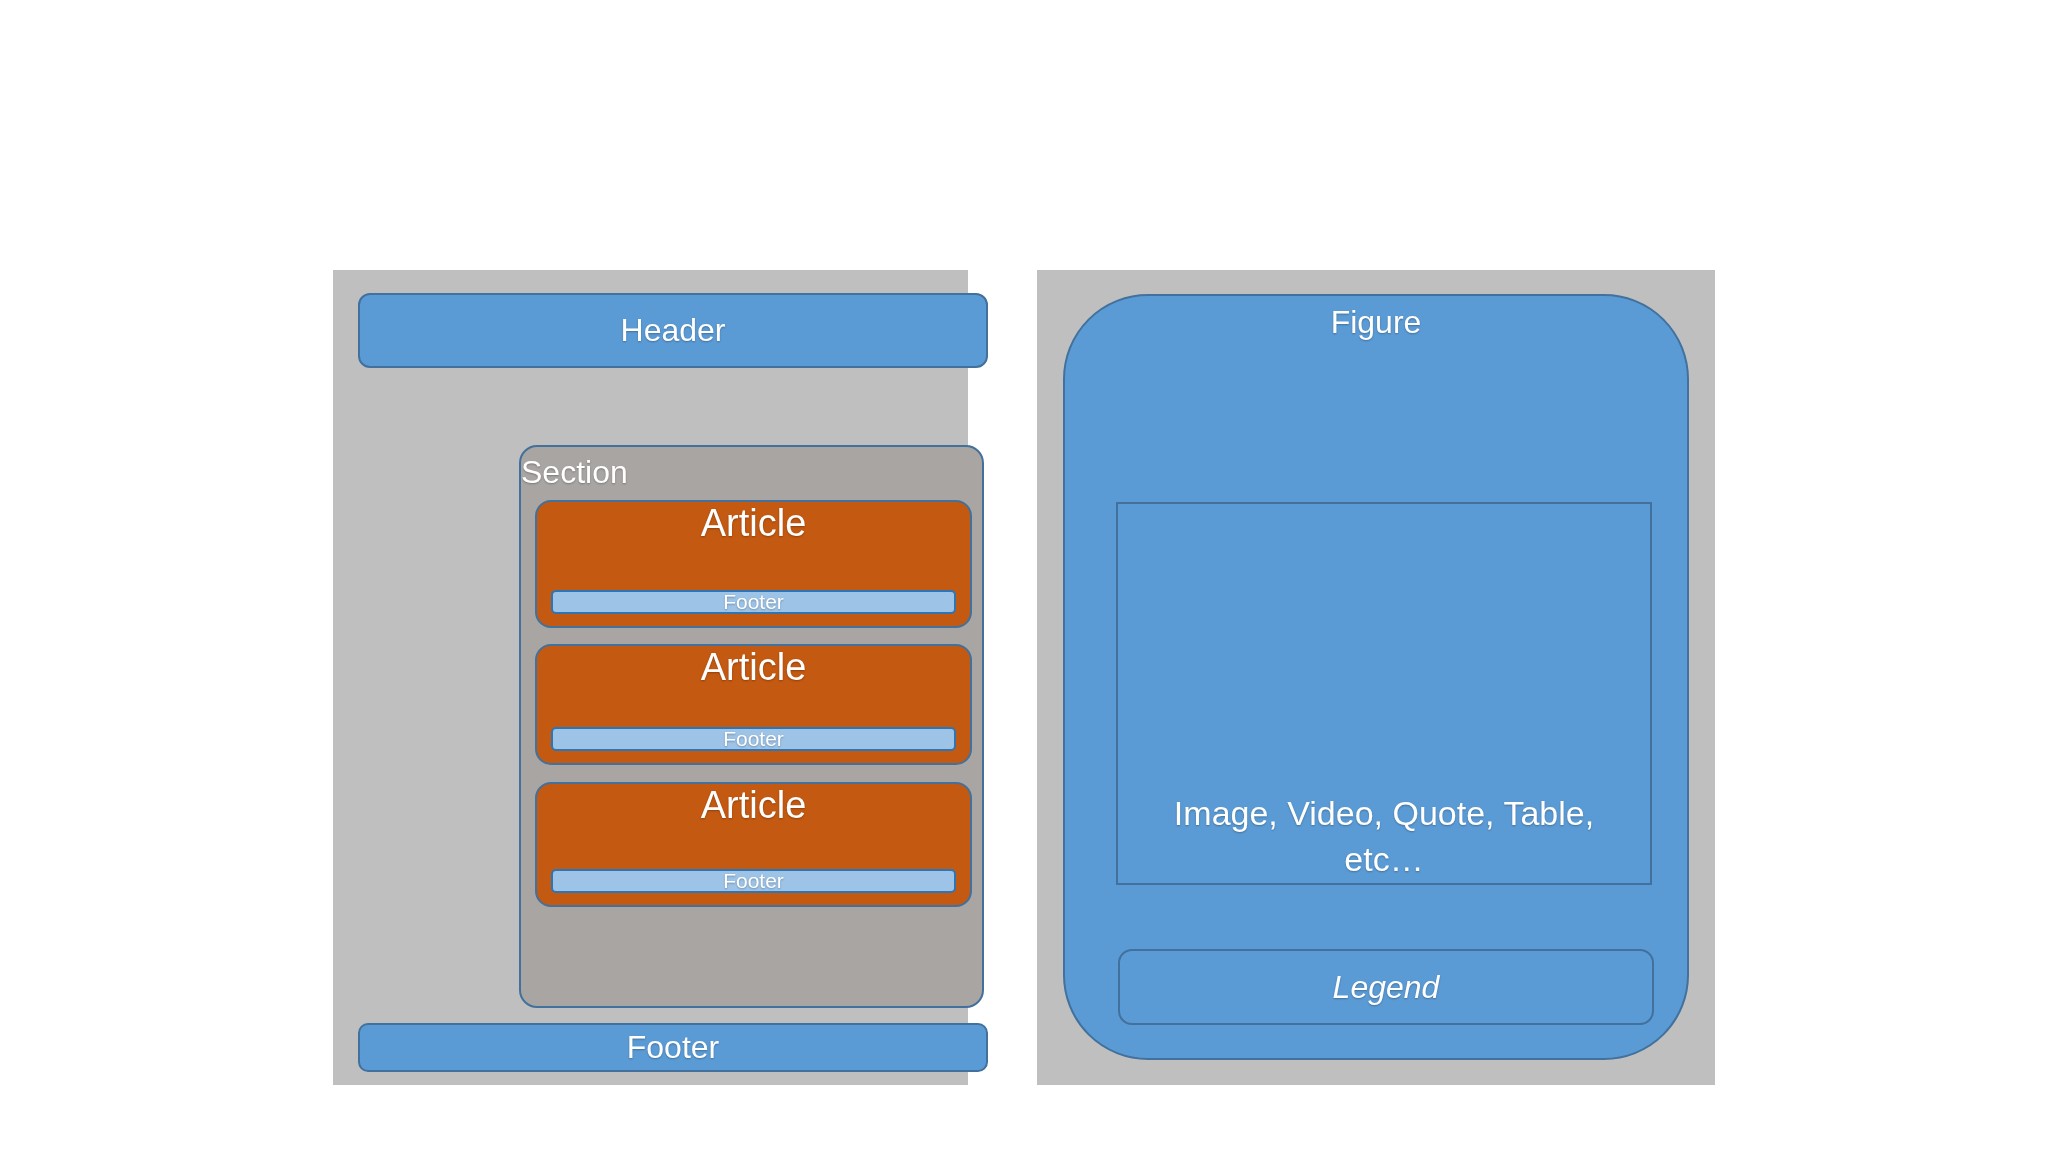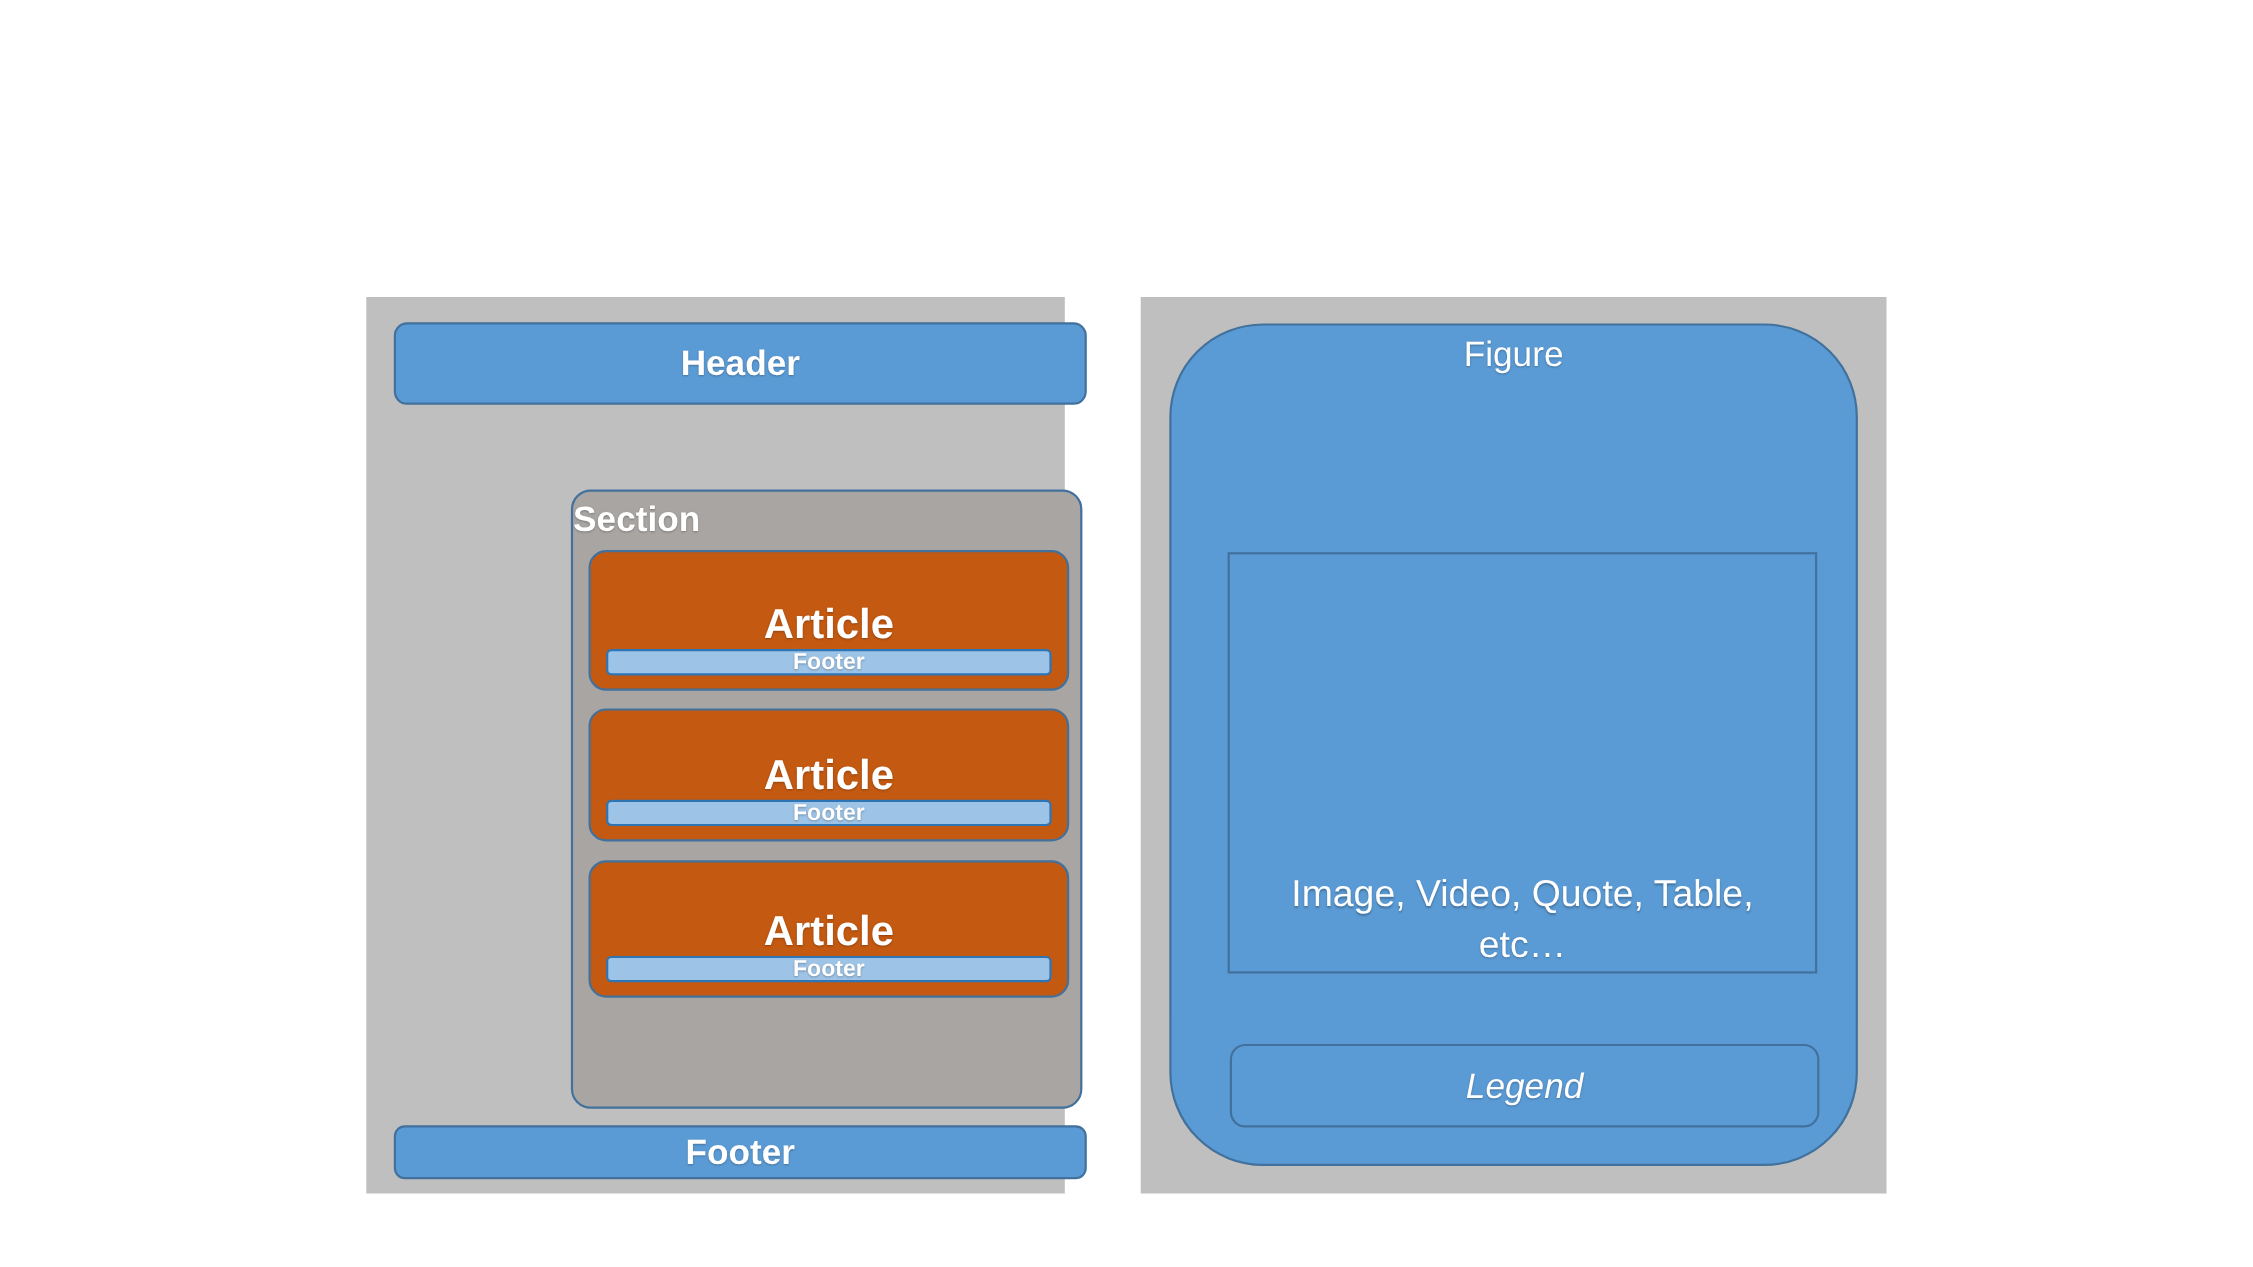--- a/index.html
+++ b/index.html
@@ -8,21 +8,21 @@
 
   
   #page-title{
     position:absolute;left:157px;top:100px;
     font-size:86px;font-weight:300;letter-spacing:1px;
     color:#161616;line-height:1.05;
   }
 
   
   .panel{position:absolute;top:270px;height:815px;background:var(--panel-gray);}
-  #panel-left{left:333px;width:635px;font-weight:bold;}
+  #panel-left{left:333px;width:635px;}
   #panel-right{left:1037px;width:678px;}
 
   .box{position:absolute;box-sizing:border-box;display:flex;align-items:center;justify-content:center;}
   .label{color:#ffffff;text-shadow:0 1px 2px rgba(0,0,0,0.28);white-space:nowrap;}
 
   
   .header-box{left:25px;top:23px;width:630px;height:75px;border-radius:12px;
     background:var(--blue);border:2px solid var(--blue-border);}
   .nav-box{left:25px;top:107px;width:630px;height:58px;border-radius:10px;
     background:var(--nav-gray);border:2px solid var(--blue-border);}
@@ -34,21 +34,21 @@
   .section-title{height:50px;display:flex;align-items:center;justify-content:flex-start;}
   .footer-bar{left:25px;top:753px;width:630px;height:49px;border-radius:10px;
     background:var(--blue);border:2px solid var(--blue-border);}
 
   .article{position:absolute;left:14px;width:437px;border-radius:16px;box-sizing:border-box;
     background:var(--orange);border:2px solid var(--blue-border);
     display:flex;flex-direction:column;}
   .article-1{top:53px;height:128px;}
   .article-2{top:197px;height:121px;}
   .article-3{top:335px;height:125px;}
-  .article-title{flex:1;display:flex;align-items:flex-end;justify-content:center;}
+  .article-title{flex:1;display:flex;align-items:flex-start;justify-content:center;}
   .article-footer{margin:0 14px 12px 14px;height:24px;border-radius:5px;box-sizing:border-box;
     background:var(--light-blue);border:2px solid var(--light-blue-border);
     display:flex;align-items:center;justify-content:center;}
 
   .label-lg{font-size:32px;}
   .label-xl{font-size:38px;}
   .label-sm{font-size:21px;}
 
   
   .figure-box{left:26px;top:24px;width:626px;height:766px;border-radius:85px;

